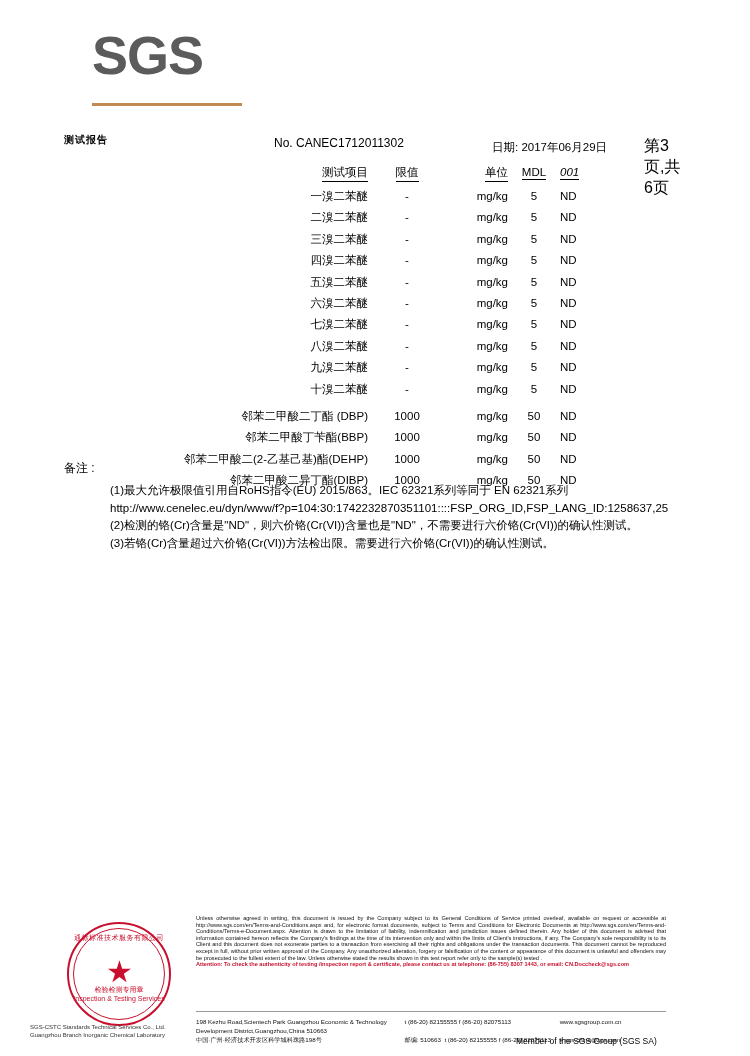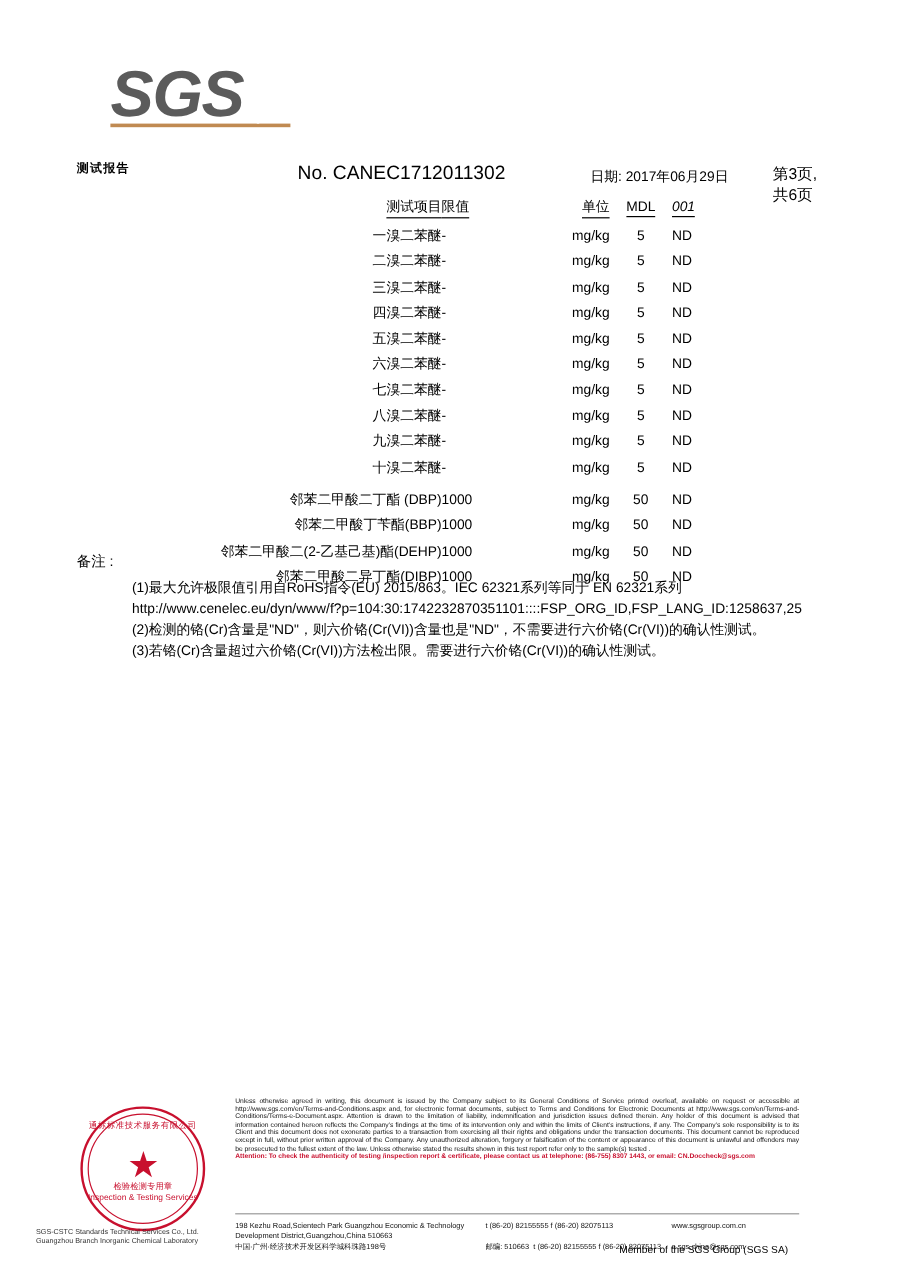--- a/index.html
+++ b/index.html
@@ -19,23 +19,22 @@
     position: absolute;
     left: 0; top: 0;
     width: 750px;
     height: 1056px;
   }
 
   
   .logo-block {
     position: absolute;
     left: 92px;
-    top: 52px;
+    top: 28px;
     width: 160px;
-    font-style: italic;
   }
   .logo-text {
     font-family: "Liberation Sans", sans-serif;
     font-weight: bold;
     font-size: 54px;
     letter-spacing: -1px;
     color: #5b5b5b;
     line-height: 54px;
   }
   .logo-rule {
@@ -66,36 +65,36 @@
   .doc-title {
     position: absolute;
     left: 0;
     top: 0;
     font-size: 10px;
     font-weight: bold;
     letter-spacing: 1px;
   }
   .doc-no {
     position: absolute;
-    left: 184px;
+    left: 210px;
     top: 3px;
-    font-size: 16px;
+    font-size: 12px;
   }
   .doc-date {
     position: absolute;
     left: 428px;
     top: 7px;
     font-size: 11.5px;
     text-align: center;
   }
   .doc-page {
     position: absolute;
     left: 580px;
     top: 3px;
-    font-size: 13px;
+    font-size: 16px;
   }
 
   
   .table {
     position: absolute;
     left: 64px;
     top: 165px;
     width: 622px;
     font-size: 11.5px;
   }
@@ -104,20 +103,21 @@
     align-items: baseline;
     height: 21.4px;
   }
   .c-item {
     width: 300px;
     padding-left: 4px;
     text-align: right;
   }
   .c-limit {
     width: 78px;
+    text-align: center;
   }
   .c-unit {
     width: 62px;
     text-align: right;
   }
   .c-mdl {
     width: 52px;
     text-align: center;
   }
   .c-res {

